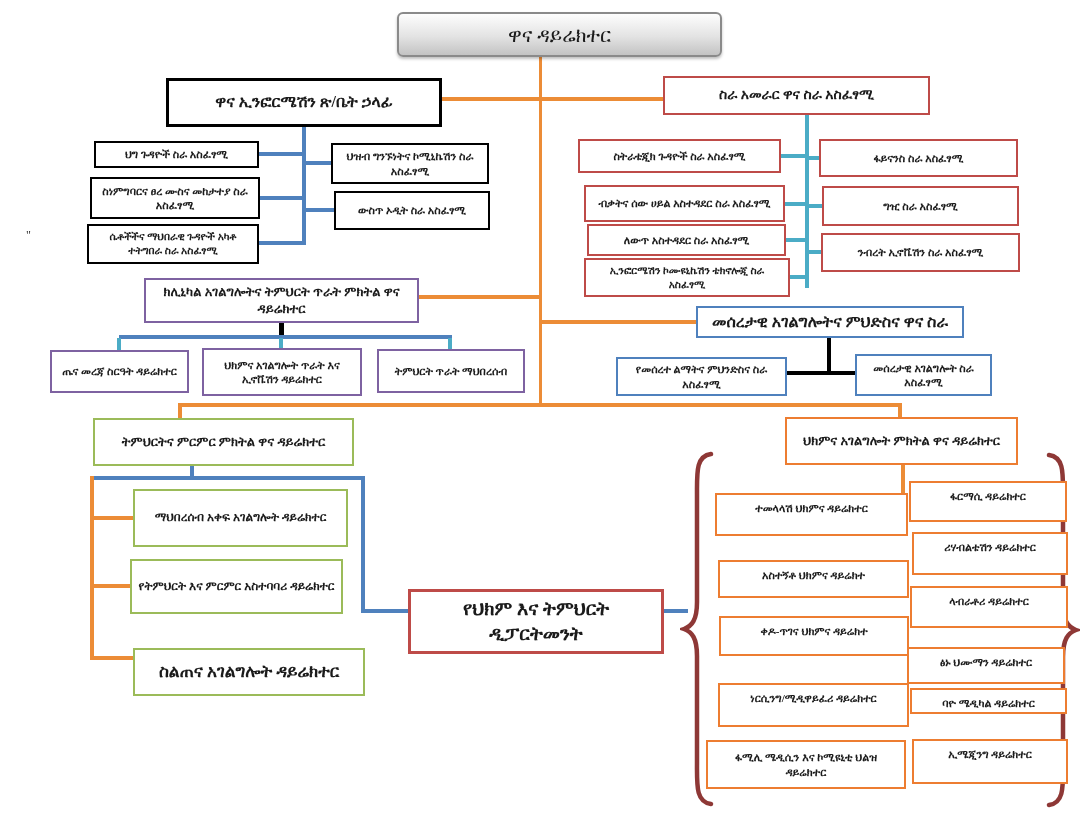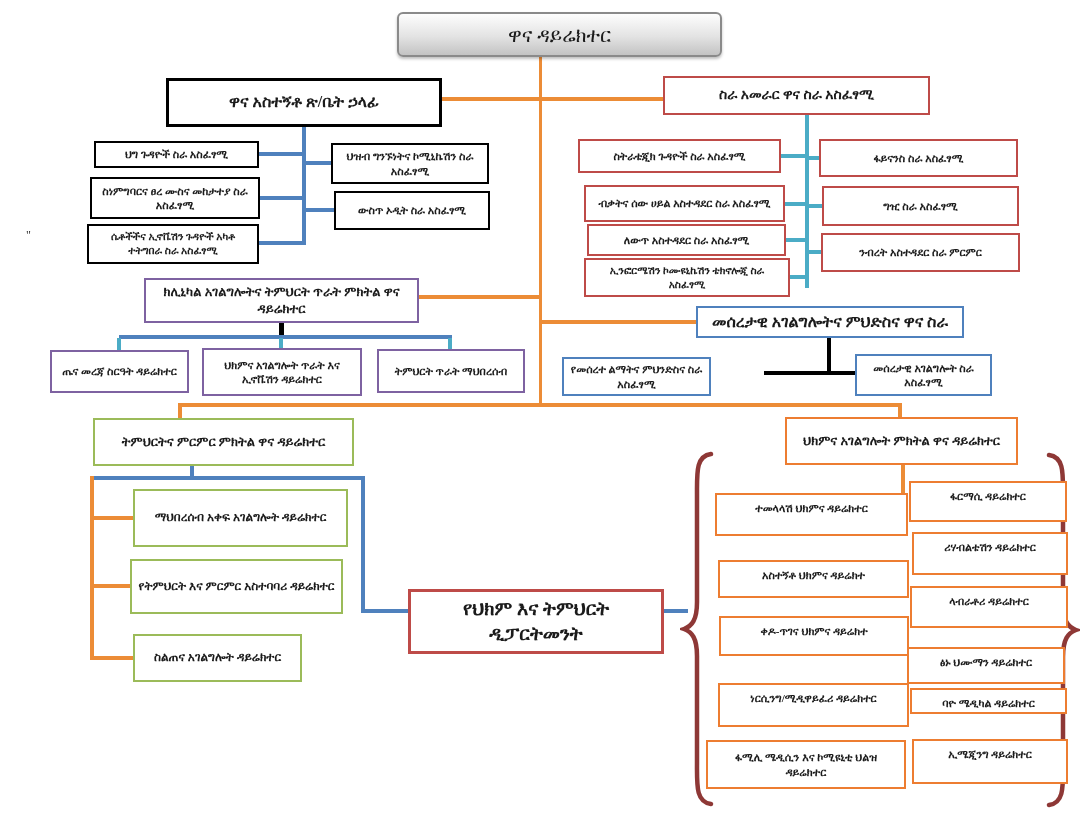--- a/index.html
+++ b/index.html
@@ -84,49 +84,49 @@
 
   <svg class="brace" style="left:680px;top:450px" width="34" height="358" viewBox="0 0 34 358">
     <path d="M31 4 C16 6 17 22 17 44 L17 152 C17 170 12 176 4 179 C12 182 17 188 17 206 L17 314 C17 336 16 352 31 354" fill="none" stroke="#8E3836" stroke-width="4.5" stroke-linecap="round"></path>
   </svg>
   <svg class="brace" style="left:1046px;top:450px" width="34" height="360" viewBox="0 0 34 358">
     <path d="M3 4 C18 6 17 22 17 44 L17 152 C17 170 22 176 30 179 C22 182 17 188 17 206 L17 314 C17 336 18 352 3 354" fill="none" stroke="#8E3836" stroke-width="4.5" stroke-linecap="round"></path>
   </svg>
 
   <div class="box topbox" style="left:397px;top:12px;width:325px;height:45px">ዋና ዳይሬክተር</div>
 
-  <div class="box b-black hdr-lg" style="left:166px;top:78px;width:276px;height:49px;border-width:3px">ዋና አስተኝቶ ጽ/ቤት ኃላፊ</div>
+  <div class="box b-black hdr-lg" style="left:166px;top:78px;width:276px;height:49px;border-width:3px">ዋና ኢንፎርሜሽን ጽ/ቤት ኃላፊ</div>
   <div class="box b-black" style="left:94px;top:141px;width:165px;height:27px">ህግ ጉዳዮች ስራ አስፈፃሚ</div>
   <div class="box b-black" style="left:90px;top:177px;width:170px;height:42px">ስነምግባርና ፀረ ሙስና መከታተያ ስራ አስፈፃሚ</div>
-  <div class="box b-black" style="left:87px;top:224px;width:172px;height:40px;font-size:10.5px">ሴቶችችና ኢኖቬሽን ጉዳዮች አካቶ ተትግበራ ስራ አስፈፃሚ</div>
+  <div class="box b-black" style="left:87px;top:224px;width:172px;height:40px;font-size:10.5px">ሴቶችችና ማህበራዊ ጉዳዮች አካቶ ተትግበራ ስራ አስፈፃሚ</div>
   <div class="box b-black" style="left:331px;top:143px;width:158px;height:41px">ህዝብ ግንኙነትና ኮሚኒኬሽን ስራ አስፈፃሚ</div>
   <div class="box b-black" style="left:334px;top:191px;width:156px;height:39px">ውስጥ ኦዲት ስራ አስፈፃሚ</div>
 
   <div class="box b-red hdr-md" style="left:663px;top:76px;width:267px;height:39px">ስራ አመራር ዋና ስራ አስፈፃሚ</div>
   <div class="box b-red" style="left:578px;top:139px;width:203px;height:34px">ስትራቴጂክ ጉዳዮች ስራ አስፈፃሚ</div>
   <div class="box b-red" style="left:584px;top:185px;width:201px;height:37px">ብቃትና ሰው ሀይል አስተዳደር ስራ አስፈፃሚ</div>
   <div class="box b-red" style="left:587px;top:224px;width:199px;height:32px">ለውጥ አስተዳደር ስራ አስፈፃሚ</div>
   <div class="box b-red" style="left:584px;top:258px;width:206px;height:39px;font-size:10.5px">ኢንፎርሜሽን ኮሙዩኒኬሽን ቴክኖሎጂ ስራ አስፈፃሚ</div>
   <div class="box b-red" style="left:819px;top:139px;width:199px;height:38px">ፋይናንስ ስራ አስፈፃሚ</div>
   <div class="box b-red" style="left:822px;top:186px;width:197px;height:40px">ግዢ ስራ አስፈፃሚ</div>
-  <div class="box b-red" style="left:821px;top:233px;width:199px;height:39px">ንብረት አስተዳደር ስራ ምርምር</div>
+  <div class="box b-red" style="left:821px;top:233px;width:199px;height:39px">ንብረት ኢኖቬሽን ስራ አስፈፃሚ</div>
 
   <div class="box b-purple hdr-sm" style="left:144px;top:278px;width:275px;height:45px">ክሊኒካል አገልግሎትና ትምህርት ጥራት ምክትል ዋና ዳይሬክተር</div>
   <div class="box b-purple" style="left:50px;top:350px;width:139px;height:43px">ጤና መረጃ ስርዓት ዳይሬክተር</div>
   <div class="box b-purple" style="left:202px;top:348px;width:160px;height:48px">ህክምና አገልግሎት ጥራት እና ኢኖቬሽን ዳይሬክተር</div>
   <div class="box b-purple" style="left:377px;top:349px;width:148px;height:44px">ትምህርት ጥራት ማህበረሰብ</div>
 
   <div class="box b-blue" style="left:696px;top:306px;width:268px;height:32px;font-size:16px">መሰረታዊ አገልግሎትና ምህድስና ዋና ስራ</div>
-  <div class="box b-blue" style="left:562px;top:357px;width:149px;height:39px">የመሰረተ ልማትና ምህንድስና ስራ አስፈፃሚ</div>
+  <div class="box b-blue" style="left:616px;top:357px;width:171px;height:39px">የመሰረተ ልማትና ምህንድስና ስራ አስፈፃሚ</div>
   <div class="box b-blue" style="left:855px;top:354px;width:137px;height:42px">መሰረታዊ አገልግሎት ስራ አስፈፃሚ</div>
 
   <div class="box b-green hdr-sm" style="left:93px;top:418px;width:261px;height:48px">ትምህርትና ምርምር ምክትል ዋና ዳይሬክተር</div>
   <div class="box b-green" style="left:133px;top:489px;width:215px;height:58px;font-size:12px">ማህበረሰብ አቀፍ አገልግሎት ዳይሬክተር</div>
   <div class="box b-green" style="left:130px;top:559px;width:213px;height:55px;font-size:12px">የትምህርት እና ምርምር አስተባባሪ ዳይሬክተር</div>
-  <div class="box b-green" style="left:133px;top:634px;width:169px;height:48px;font-size:12px">ስልጠና አገልግሎት ዳይሬክተር</div>
+  <div class="box b-green" style="left:133px;top:648px;width:232px;height:48px;font-size:17px">ስልጠና አገልግሎት ዳይሬክተር</div>
 
   <div class="box b-orange hdr-sm" style="left:785px;top:417px;width:233px;height:48px">ህክምና አገልግሎት ምክትል ዋና ዳይሬክተር</div>
   <div class="box b-orange top-align" style="left:715px;top:493px;width:193px;height:43px">ተመላላሽ ህክምና ዳይሬክተር</div>
   <div class="box b-orange top-align" style="left:718px;top:560px;width:191px;height:38px">አስተኝቶ ህክምና ዳይሬክተ</div>
   <div class="box b-orange top-align" style="left:719px;top:616px;width:190px;height:40px">ቀዶ-ጥገና ህክምና ዳይሬክተ</div>
   <div class="box b-orange top-align" style="left:718px;top:683px;width:191px;height:44px">ነርሲንግ/ሚዲዋይፈሪ ዳይሬክተር</div>
   <div class="box b-orange" style="left:706px;top:740px;width:200px;height:49px">ፋሚሊ ሜዲሲን እና ኮሚዩኒቲ ህልዝ ዳይሬክተር</div>
   <div class="box b-orange top-align" style="left:909px;top:481px;width:158px;height:41px">ፋርማሲ ዳይሬክተር</div>
   <div class="box b-orange top-align" style="left:912px;top:532px;width:156px;height:43px">ሪሃብልቴሽን ዳይሬክተር</div>
   <div class="box b-orange top-align" style="left:910px;top:586px;width:158px;height:42px">ላብራቶሪ ዳይሬክተር</div>

